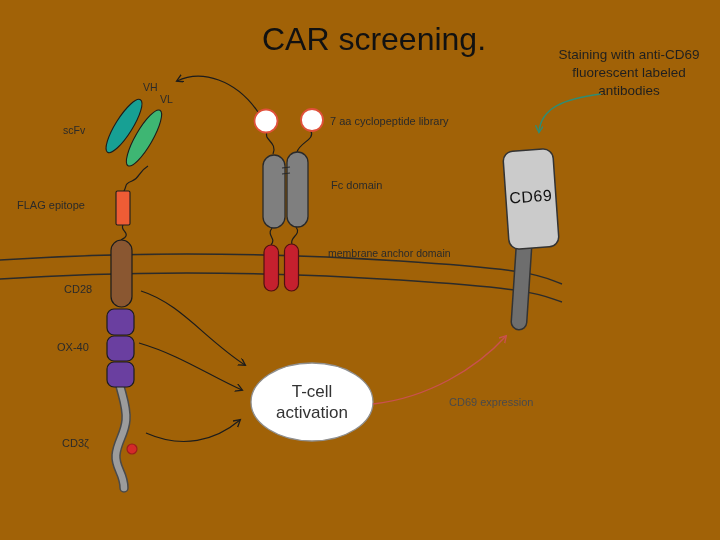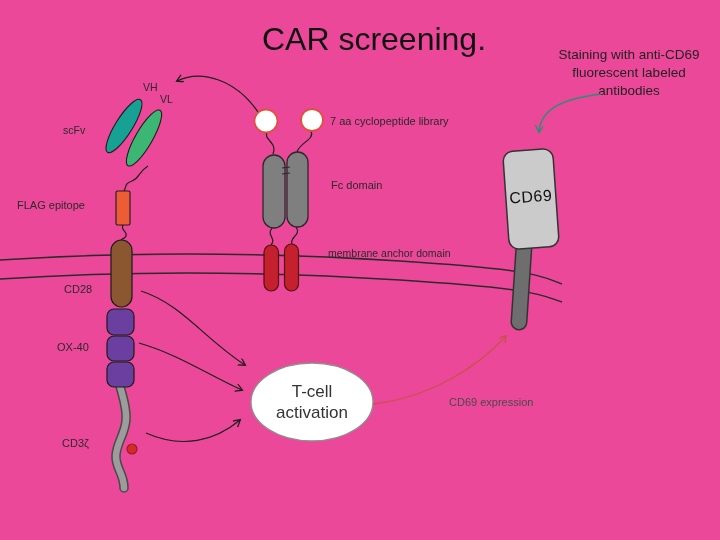--- a/index.html
+++ b/index.html
@@ -1,17 +1,17 @@
 <!DOCTYPE html>
 <html><head>
 <meta charset="utf-8">
 <style>
   html,body{margin:0;padding:0;background:#fff;}
   .stage{
-    position:relative;width:720px;height:540px;background:#ec4899;
+    position:relative;width:720px;height:540px;background:#a16207;
     font-family:"Liberation Sans", sans-serif;overflow:hidden;
   }
   svg text{font-family:"Liberation Sans", sans-serif;}
   .lbl{fill:#2a2a2a;font-size:11px;}
   .lbl-sm{fill:#2a2a2a;font-size:10.5px;}
   .title-text{fill:#111;font-size:32px;}
   .staining-text{fill:#1f1f1f;font-size:13.5px;}
   .tcell-text{fill:#333;font-size:17px;}
   .cd69-text{fill:#111;font-size:16px;letter-spacing:.5px;}
   .expr-text{fill:#4a4a4a;font-size:11px;}

